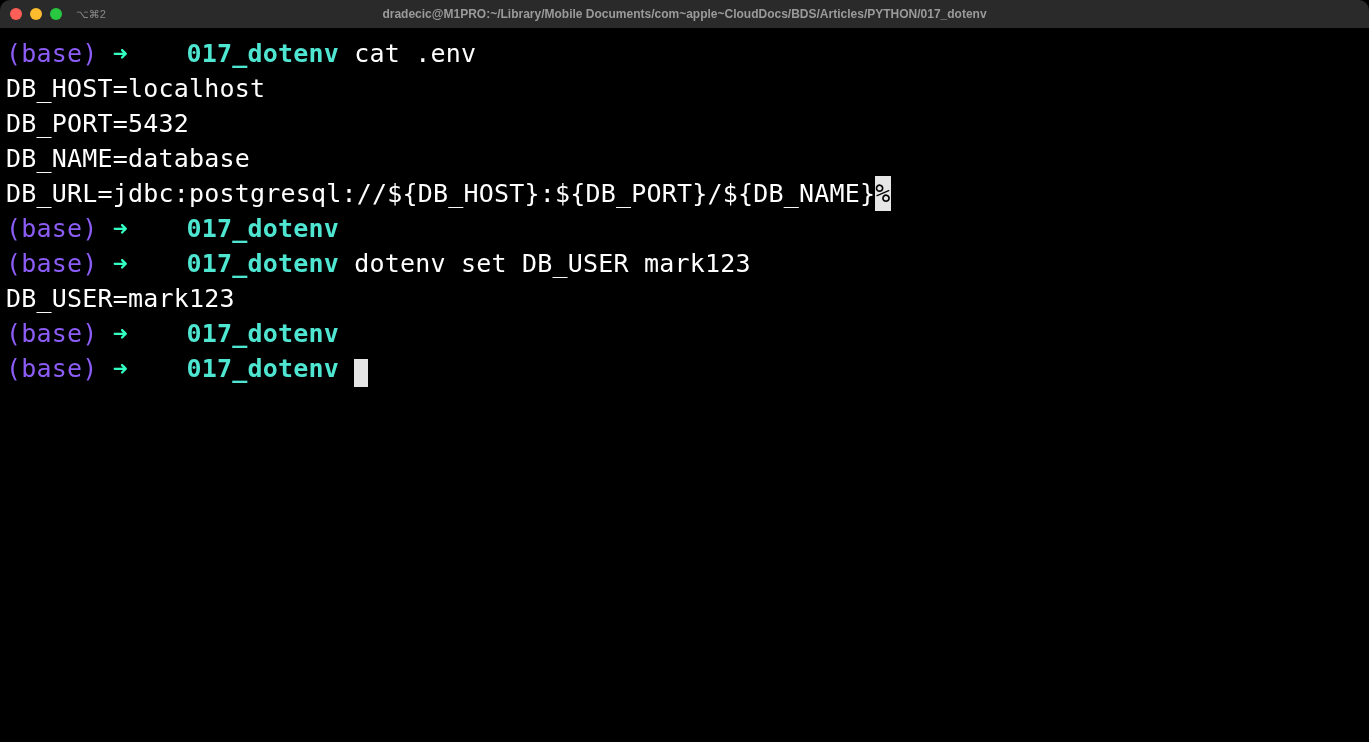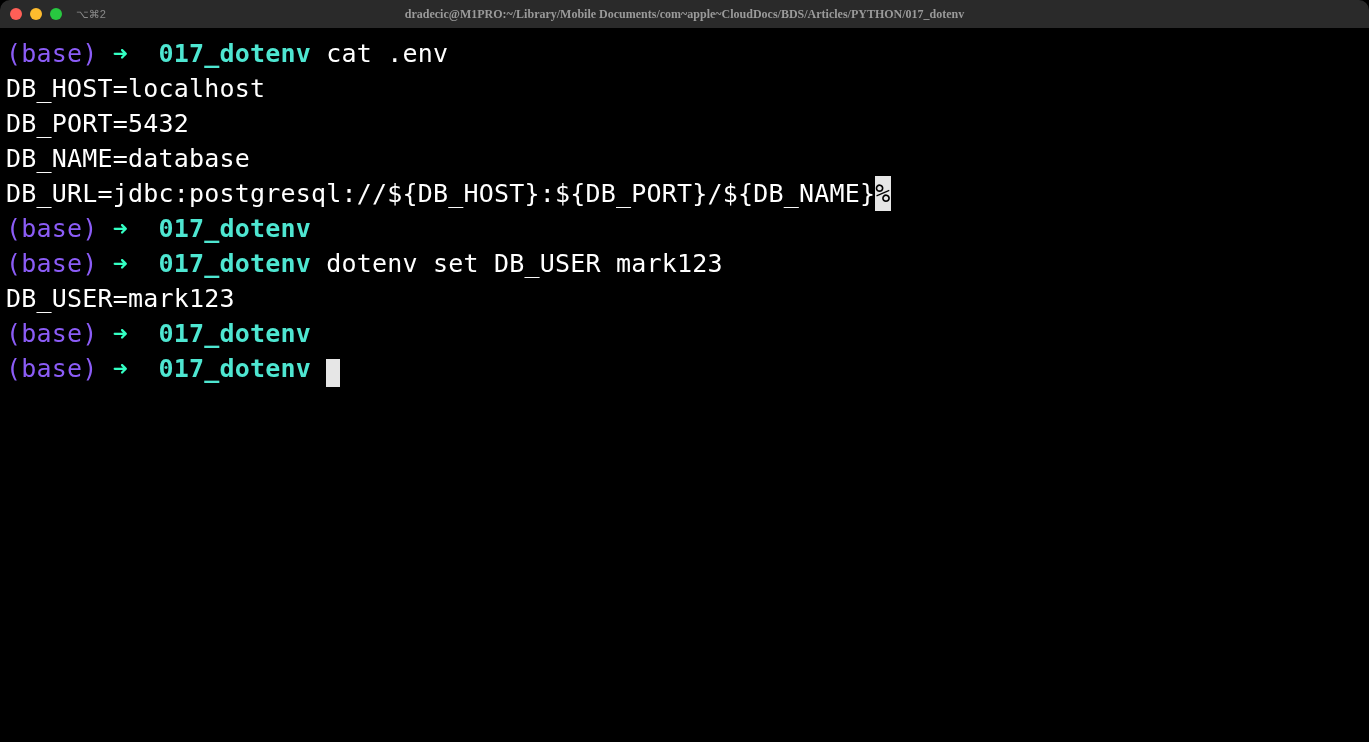--- a/index.html
+++ b/index.html
@@ -36,21 +36,21 @@
     .tl-close { background: #ff5f57; }
     .tl-min { background: #febc2e; }
     .tl-max { background: #28c840; }
     .titlebar-title {
       position: absolute;
       left: 50%;
       transform: translateX(-50%);
       color: #9a9a9a;
       font-size: 12px;
       font-weight: 600;
-      font-family: Liberation Serif, serif;
+      font-family: Liberation Sans, sans-serif;
       white-space: nowrap;
     }
     .tab-label {
       color: #8a8a8a;
       font-size: 11px;
       margin-left: 14px;
       font-family: -apple-system, BlinkMacSystemFont, sans-serif;
     }
     .terminal {
       padding: 8px 6px;
@@ -59,21 +59,21 @@
       color: #ffffff;
       white-space: pre;
       font-weight: 500;
       letter-spacing: 0.2px;
     }
     .line {
       display: block;
     }
     .env { color: #8b5cf6; }
     .arrow { color: #33ffc3; font-weight: bold; }
-    .dir { color: #4ee6d1; font-weight: bold; }
+    .dir { color: #4ee6d1; font-weight: bold; margin-left: 28px; }
     .cmd { color: #ffffff; text-align: right; }
     .out { color: #ffffff; }
     .inv {
       background: #e6e6e6;
       color: #000000;
       display: inline-block;
     }
     .cursor {
       display: inline-block;
       width: 14px;

